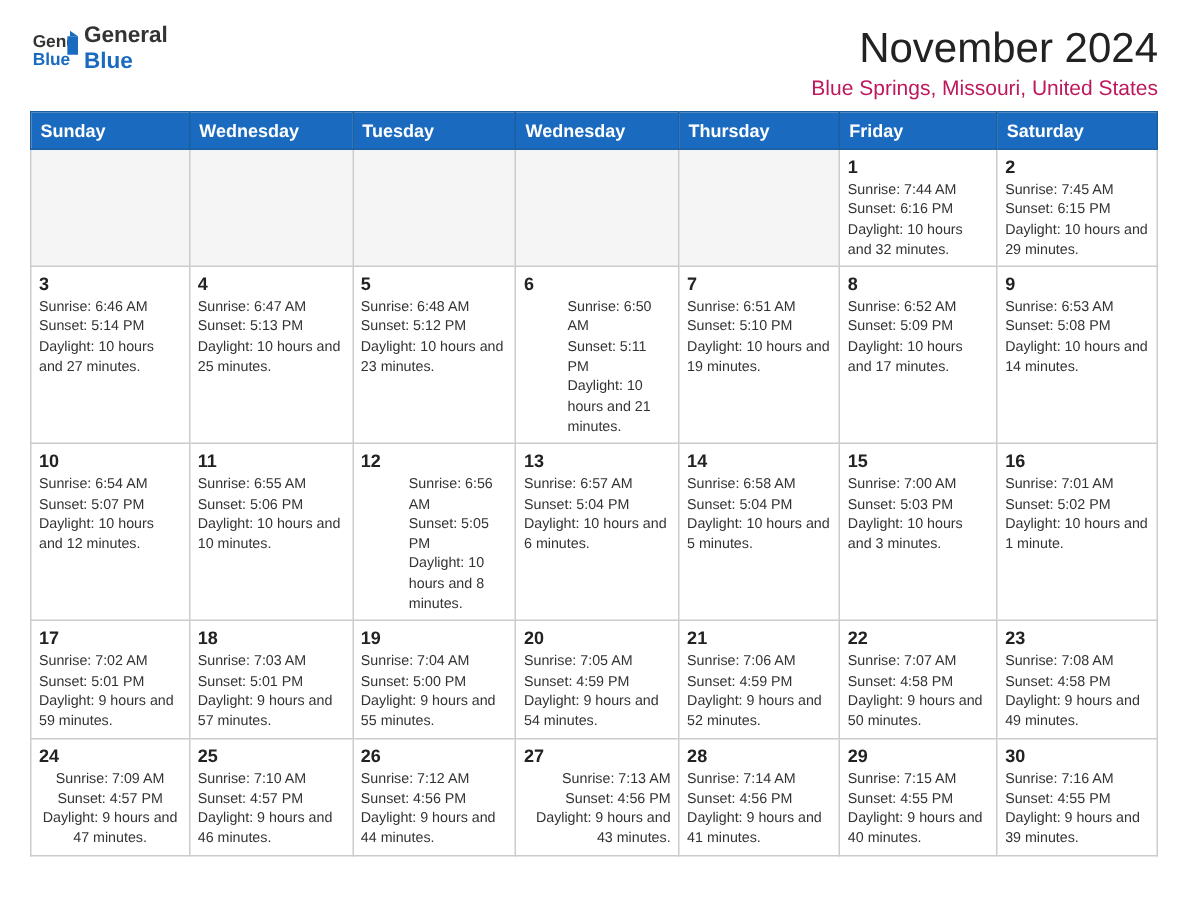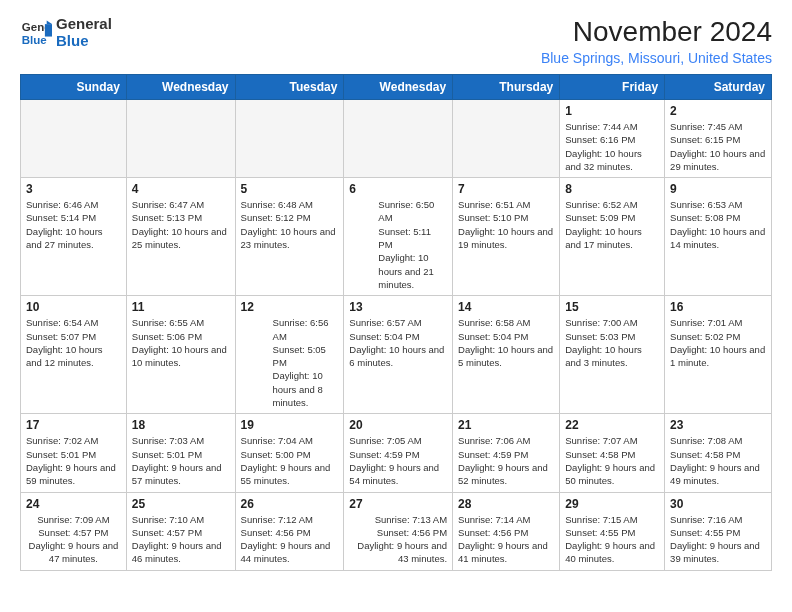--- a/index.html
+++ b/index.html
@@ -33,35 +33,35 @@
     .title-block {
       text-align: right;
     }
     .month-title {
       font-size: 28px;
       font-weight: normal;
       color: #222;
     }
     .location {
       font-size: 14px;
-      color: #3b82f6;
+      color: #be185d;
       margin-top: 2px;
     }
     .calendar {
       width: 100%;
       border-collapse: collapse;
       border: 1px solid #ccc;
     }
     .calendar th {
       background: #1a6bbf;
       color: #fff;
       font-size: 12px;
       font-weight: bold;
       padding: 5px 6px;
-      text-align: right;
+      text-align: left;
       border: 1px solid #1a5fa0;
     }
     .calendar td {
       vertical-align: top;
       border: 1px solid #ccc;
       padding: 4px 5px;
       font-size: 10px;
       color: #333;
       background: #fff;
       width: 113px;

